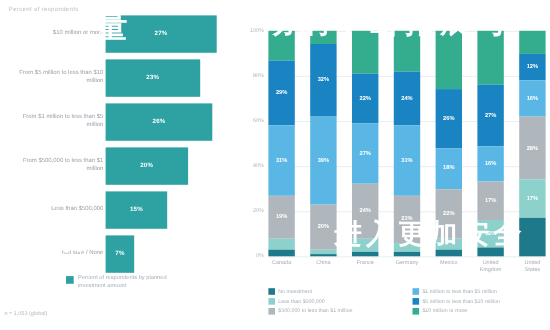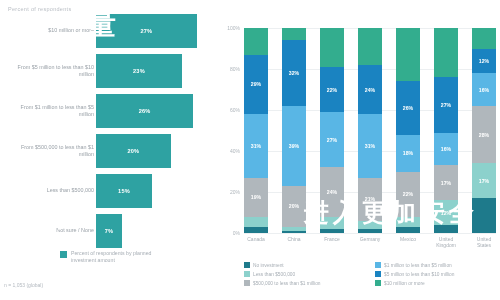--- a/index.html
+++ b/index.html
@@ -277,16 +277,17 @@
           <div class="rtxt">$500,000 to less than $1 million</div>
         </div>
         <div class="ritem">
           <div class="rsw" style="background: rgb(47, 174, 142);"></div>
           <div class="rtxt">$10 million or more</div>
         </div>
       </div>
   </div>
 
   <div class="overlay ov-top-left">量</div>
+  <div class="overlay ov-top-right">动的不断拓展与</div>
   <div class="overlay ov-bot-left">功</div>
   <div class="overlay ov-bot-right">进入更加安全</div>
 
 </div>
 
 </body></html>

